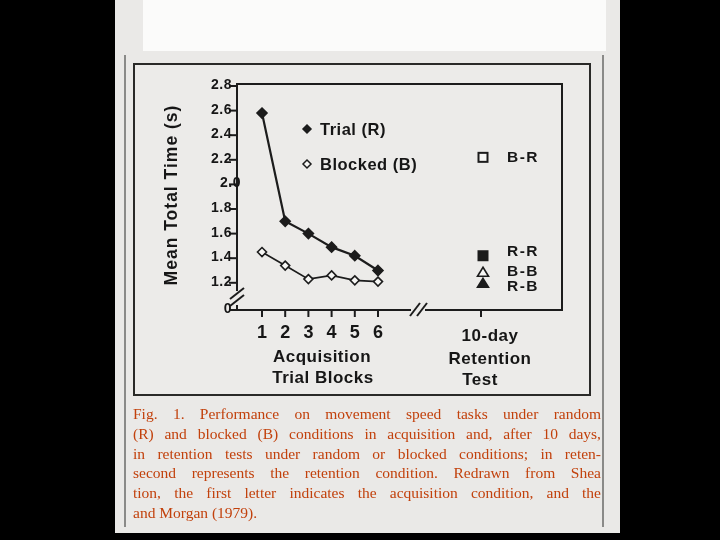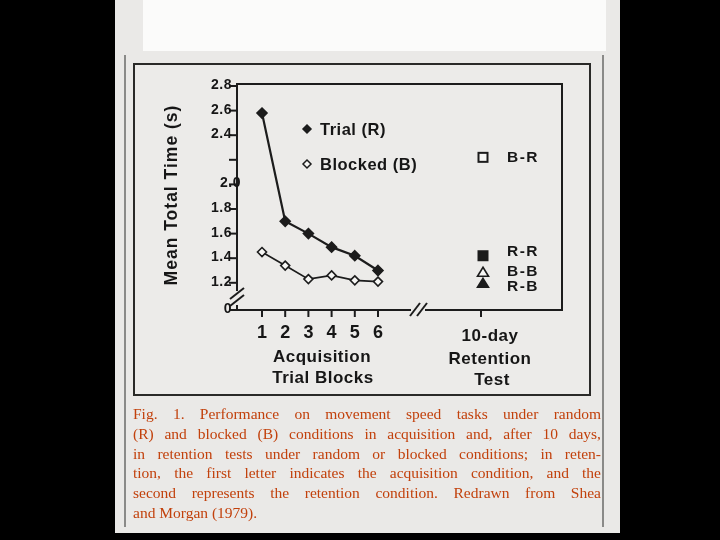--- a/index.html
+++ b/index.html
@@ -97,20 +97,21 @@
       <rect x="343.5" y="87.83999999999996" width="9" height="9" fill="#f7f7f5" stroke="#1c1c1c" stroke-width="2"></rect>
       <rect x="343.5" y="186.23999999999998" width="9" height="9" fill="#1c1c1c" stroke="#1c1c1c" stroke-width="2"></rect>
       <path d="M 348 202.22999999999996 L 353.5 211.22999999999996 L 342.5 211.22999999999996 Z" fill="#f7f7f5" stroke="#1c1c1c" stroke-width="1.6"></path>
       <path d="M 348 213.29999999999998 L 353.5 222.29999999999998 L 342.5 222.29999999999998 Z" fill="#1c1c1c" stroke="#1c1c1c" stroke-width="1.6"></path>
       <path d="M 172 60 L 176 64 L 172 68 L 168 64 Z" fill="#1c1c1c" stroke="#1c1c1c" stroke-width="1.5"></path>
       <path d="M 172 95 L 176 99 L 172 103 L 168 99 Z" fill="#f7f7f5" stroke="#1c1c1c" stroke-width="1.5"></path>
     </svg>
     <div class="chart-label ytick" style="left: 0px; top: 11px;">2.8</div>
     <div class="chart-label ytick" style="left: 0px; top: 35.6px;">2.6</div>
     <div class="chart-label ytick" style="left: 0px; top: 60.2px;">2.4</div>
+    <div class="chart-label ytick" style="left: 0px; top: 84.8px;">2.2</div>
     <div class="chart-label ytick" style="left: 0px; top: 109.4px; padding-left: 9px;">2.0</div>
     <div class="chart-label ytick" style="left: 0px; top: 134px;">1.8</div>
     <div class="chart-label ytick" style="left: 0px; top: 158.6px;">1.6</div>
     <div class="chart-label ytick" style="left: 0px; top: 183.2px;">1.4</div>
     <div class="chart-label ytick" style="left: 0px; top: 207.8px;">1.2</div>
     <div class="chart-label ytick" style="left: 0px; top: 235px;">0</div>
     <div class="chart-label xtick" style="left: 127px; top: 267px;">1</div>
     <div class="chart-label xtick" style="left: 150.2px; top: 267px;">2</div>
     <div class="chart-label xtick" style="left: 173.4px; top: 267px;">3</div>
     <div class="chart-label xtick" style="left: 196.6px; top: 267px;">4</div>
@@ -119,24 +120,24 @@
     <div class="chart-label ret-label" style="left: 372px; top: 92.34px;">B-R</div>
     <div class="chart-label ret-label" style="left: 372px; top: 185.74px;">R-R</div>
     <div class="chart-label ret-label" style="left: 372px; top: 205.73px;">B-B</div>
     <div class="chart-label ret-label" style="left: 372px; top: 220.8px;">R-B</div>
     <div class="chart-label legend-text" style="left: 185px; top: 64px;">Trial (R)</div>
     <div class="chart-label legend-text" style="left: 185px; top: 99px;">Blocked (B)</div>
     <div class="chart-label axis-word" style="left: 187px; top: 292px;">Acquisition</div>
     <div class="chart-label axis-word" style="left: 188px; top: 313px;">Trial Blocks</div>
     <div class="chart-label axis-word" style="left: 355px; top: 271px;">10-day</div>
     <div class="chart-label axis-word" style="left: 355px; top: 294px;">Retention</div>
-    <div class="chart-label axis-word" style="left: 357px; top: 315px;">Test</div>
+    <div class="chart-label axis-word" style="left: 345px; top: 315px;">Test</div>
     <div class="chart-label y-title" style="left: 36px; top: 130px;">Mean Total Time (s)</div>
   </div>
 
 <div class="caption">
   <div class="cap-line">Fig. 1.  Performance on movement speed tasks under random</div>
   <div class="cap-line">(R) and blocked (B) conditions in acquisition and, after 10 days,</div>
   <div class="cap-line">in retention tests under random or blocked conditions; in reten-</div>
+  <div class="cap-line">second represents the retention condition. Redrawn from Shea</div>
   <div class="cap-line">tion, the first letter indicates the acquisition condition, and the</div>
-  <div class="cap-line">second represents the retention condition. Redrawn from Shea</div>
   <div class="cap-line last">and Morgan (1979).</div>
 </div>
 
 </body></html>

